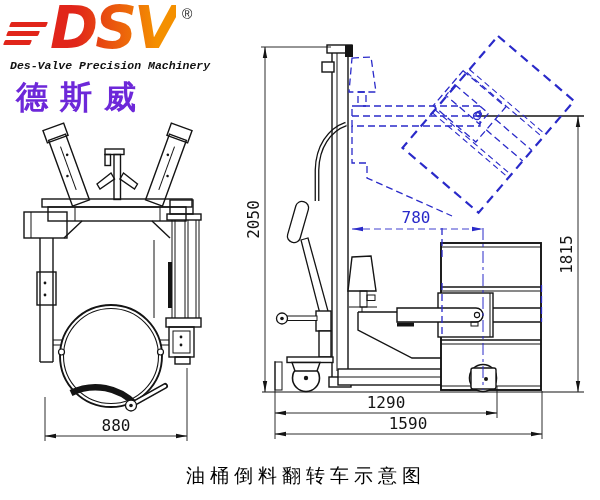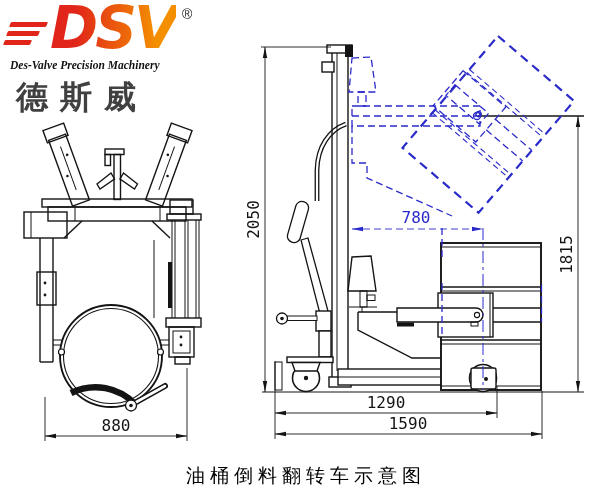--- a/index.html
+++ b/index.html
@@ -22,26 +22,26 @@
     font-family:"DejaVu Sans", sans-serif;font-style:italic;font-weight:900;
     font-size:58px;line-height:1.05;letter-spacing:-3px;
     background:linear-gradient(90deg,#e1251a 20%,#f49000 85%);
     -webkit-background-clip:text;background-clip:text;color:transparent;
   }
   .regmark{
     position:absolute;left:172px;top:0px;font-size:14px;color:#1a1a1a;font-style:normal;
   }
   .tagline{
     position:absolute;left:0;top:53px;width:210px;
-    font-family:Liberation Serif, serif;font-style:italic;font-weight:700;
+    font-family:Liberation Mono, monospace;font-style:italic;font-weight:700;
     font-size:11.5px;color:#111;letter-spacing:0px;white-space:nowrap;
   }
   .cn{
     position:absolute;left:6px;top:70px;
-    font-weight:900;font-size:32px;color:#404040;letter-spacing:12px;white-space:nowrap;
+    font-weight:900;font-size:32px;color:#6d28d9;letter-spacing:12px;white-space:nowrap;
   }
   
   .caption{
     position:absolute;left:0;top:463px;width:612px;text-align:center;
     font-size:19px;font-weight:500;color:#000;letter-spacing:5px;
   }
   
   text.dim{
     font-family:"DejaVu Sans Mono", monospace;
     font-size:16px;fill:#141414;stroke:none;

